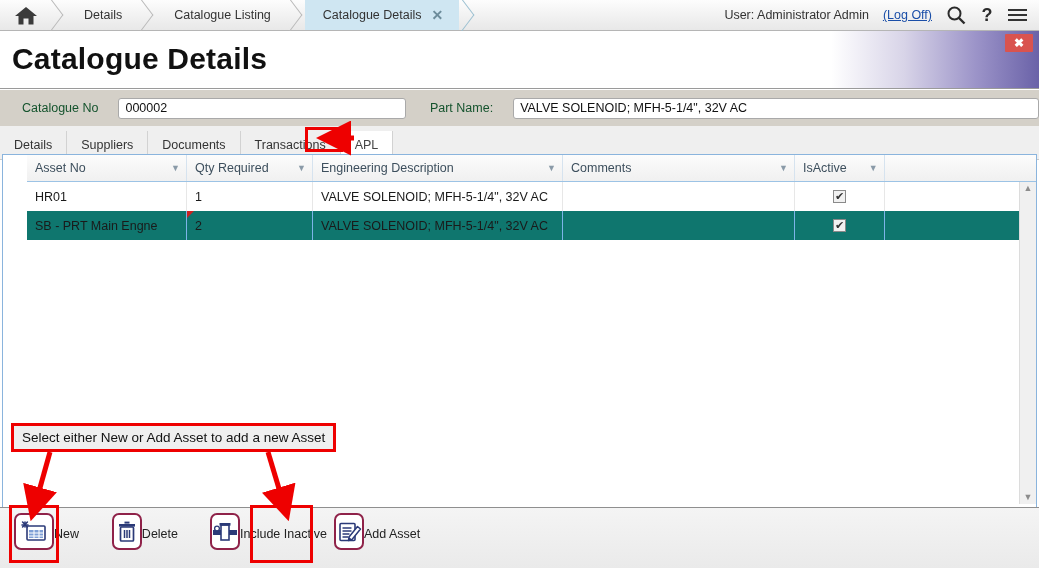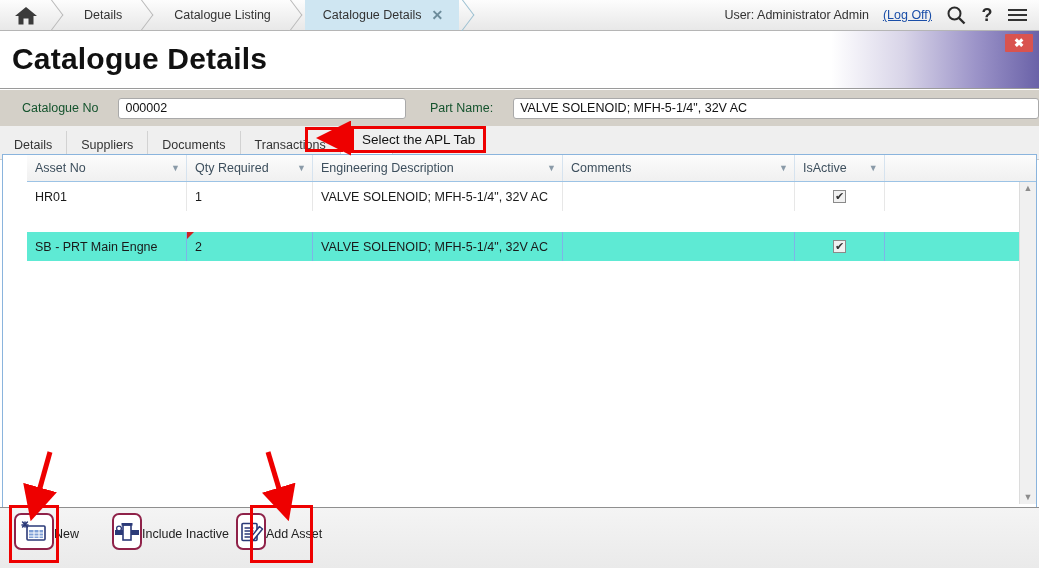--- a/index.html
+++ b/index.html
@@ -111,21 +111,21 @@
     font-size: 12.5px; color: #3d4f5d; padding: 0 6px 0 8px;
     border-right: 1px solid #d6e3ef; height: 100%;
   }
   .gh .chev { color: #8a9aa8; font-size: 9px; padding-left: 6px; }
   .c1 { width: 160px; } .c2 { width: 126px; } .c3 { width: 250px; }
   .c4 { width: 232px; } .c5 { width: 90px; } .c6 { flex: 1; border-right: none; }
   .gh.c5 { justify-content: flex-start; }
   .gh.c5 .chev { padding-left: 22px; }
 
   .grow { display: flex; height: 29px; align-items: stretch; font-size: 12.5px; color: #1a1a1a; }
-  .grow.sel { background: #5eead4; margin-top: 21px; }
+  .grow.sel { background: #0f766e; }
   .gc { display: flex; align-items: center; padding: 0 8px; border-right: 1px solid #e7e7e7; position: relative; }
   .grow.sel .gc { border-right-color: #7db4e8; }
   .gc.c6 { border-right: none; }
   .gc.c5 { justify-content: center; }
   .redtri { position: absolute; left: 0; top: 0; width: 0; height: 0;
             border-top: 7px solid #cc2222; border-right: 7px solid transparent; }
   .chk {
     width: 13px; height: 13px; background: #f1f1f1; border: 1px solid #8a8a8a;
     display: inline-flex; align-items: center; justify-content: center;
     font-size: 11px; color: #333; line-height: 1;
@@ -337,20 +337,33 @@
             <line x1="4" y1="2" x2="4" y2="7"></line>
               <line x1="1" y1="5" x2="7" y2="5"></line>
             <line x1="1.6" y1="2" x2="6.4" y2="7"></line>
               <line x1="6.4" y1="2" x2="1.6" y2="7"></line>
           </g>
         </svg>
       </span>
       <span class="tlabel">New</span>
     </div>
 
+    <div class="tbtn">
+      <span class="glyph">
+        <svg width="24" height="24" viewBox="0 0 24 24">
+          <rect x="5.5" y="7" width="13" height="14" rx="1" fill="#fff" stroke="#2b3a78" stroke-width="1.7"></rect>
+          <line x1="9.5" y1="10" x2="9.5" y2="18" stroke="#2b3a78" stroke-width="1.5"></line>
+          <line x1="12" y1="10" x2="12" y2="18" stroke="#2b3a78" stroke-width="1.5"></line>
+          <line x1="14.5" y1="10" x2="14.5" y2="18" stroke="#2b3a78" stroke-width="1.5"></line>
+          <rect x="4" y="4" width="16" height="2.6" fill="#2b3a78"></rect>
+          <rect x="9.5" y="1.6" width="5" height="2" fill="#2b3a78"></rect>
+        </svg>
+      </span>
+      <span class="tlabel">Delete</span>
+    </div>
 
     <div class="tbtn" style="width:92px">
       <span class="glyph">
         <svg width="26" height="24" viewBox="0 0 26 24">
           <rect x="1" y="10" width="24" height="5" fill="#2b3a78"></rect>
           <rect x="9" y="5" width="8" height="15" fill="#ffffff" stroke="#2b3a78" stroke-width="1.6"></rect>
           <rect x="7.5" y="3" width="11" height="2.6" fill="#2b3a78"></rect>
           <circle cx="5" cy="8.5" r="2.4" fill="#ffffff" stroke="#2b3a78" stroke-width="1.3"></circle>
           <line x1="5" y1="10.6" x2="5" y2="13" stroke="#2b3a78" stroke-width="1.3"></line>
         </svg>
@@ -381,21 +394,21 @@
       <marker id="arw" markerWidth="7" markerHeight="7" refX="3" refY="3.5" orient="auto">
         <path d="M0,0 L7,3.5 L0,7 Z" fill="#ee0000"></path>
       </marker>
     </defs>
     <line x1="354" y1="138" x2="336" y2="138" stroke="#ee0000" stroke-width="5" marker-end="url(#arw)"></line>
     <line x1="50" y1="452" x2="36" y2="502" stroke="#ee0000" stroke-width="5" marker-end="url(#arw)"></line>
     <line x1="268" y1="452" x2="283" y2="502" stroke="#ee0000" stroke-width="5" marker-end="url(#arw)"></line>
   </svg>
 
   <div class="hilite" style="left:305px; top:127px; width:38px; height:25px;"></div>
-  <div class="anno" style="left:351px; top:126px; height:27px;">
-    <span>Select the APL Tab</span>
-  </div>
-
+
+  <div class="anno" style="left:11px; top:423px; height:29px;">
+    <span>Select either New or Add Asset to add a new Asset</span>
+  </div>
 
   <div class="hilite" style="left:9px; top:505px; width:50px; height:58px;"></div>
   <div class="hilite" style="left:250px; top:505px; width:63px; height:58px;"></div>
 
 </div>
 
 </body></html>

